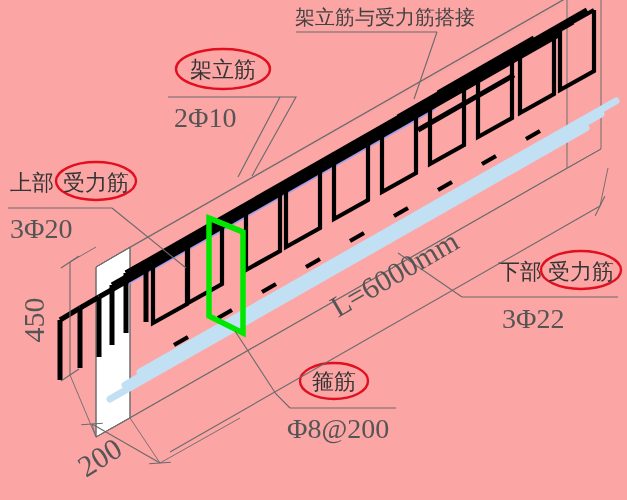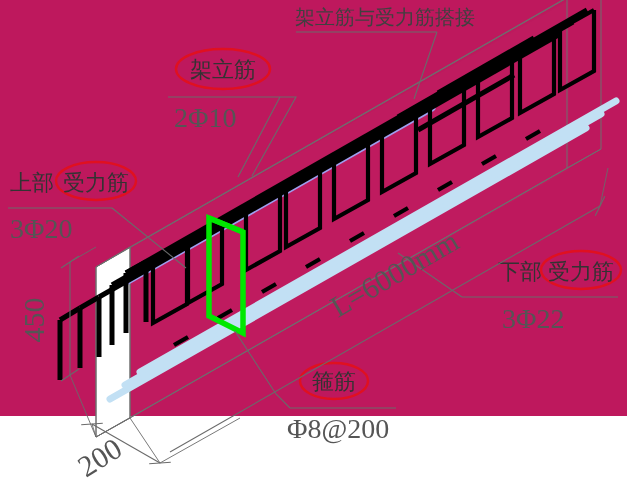--- a/index.html
+++ b/index.html
@@ -1,18 +1,18 @@
 <!DOCTYPE html>
 <html><head>
 <meta charset="utf-8">
 <style>
   html,body{margin:0;padding:0;background:#ffffff;}
   body{width:627px;height:500px;overflow:hidden;
        font-family:"Liberation Serif","DejaVu Serif",serif;}
-  #stage{position:relative;width:627px;height:416px;background:#be185d;text-align:center;}
+  #stage{position:relative;width:627px;height:500px;background:#fca5a5;text-align:center;}
   svg{display:block;}
   .cjk{font-family:"DejaVu Sans","Liberation Sans",sans-serif;}
 </style>
 </head>
 <body>
 
 <div id="stage">
 <svg width="627" height="500" viewBox="0 0 627 500">
 
   <defs>

